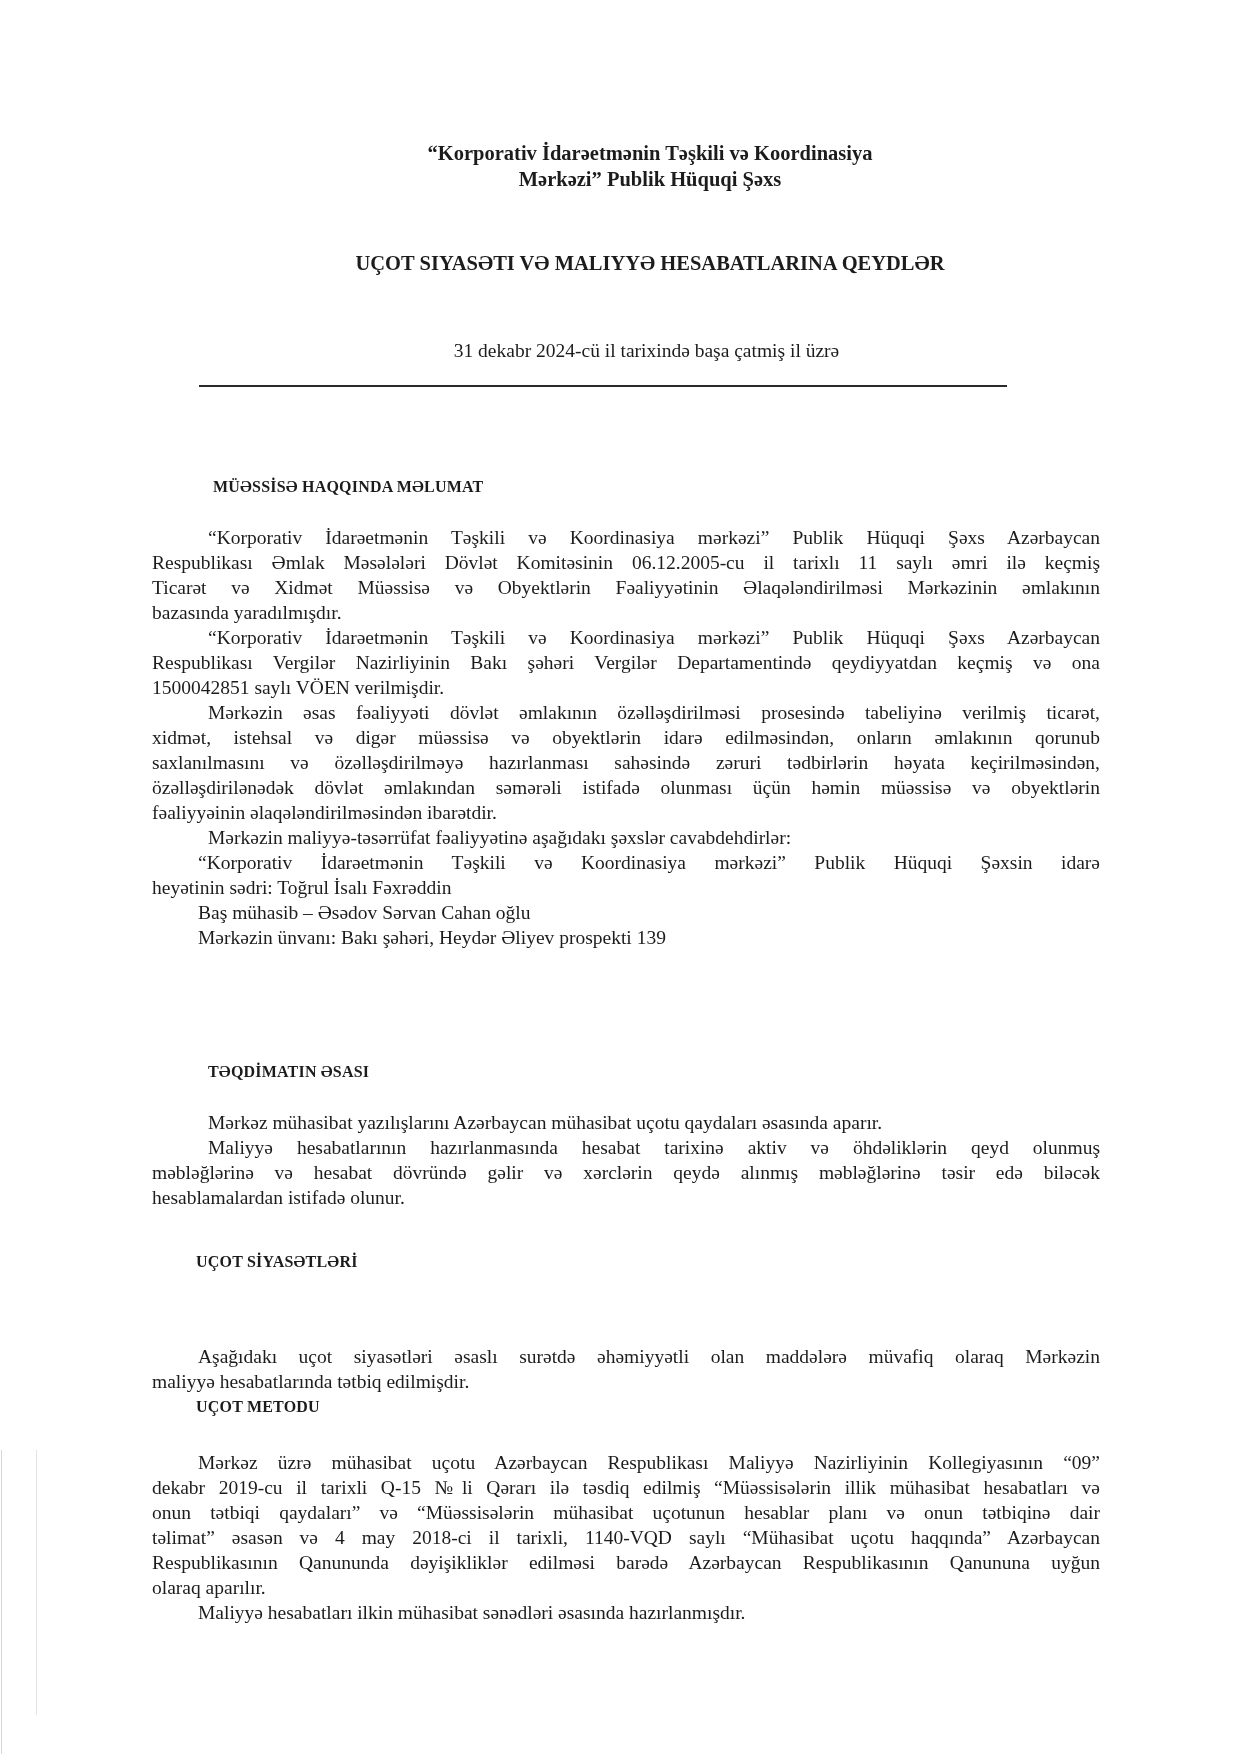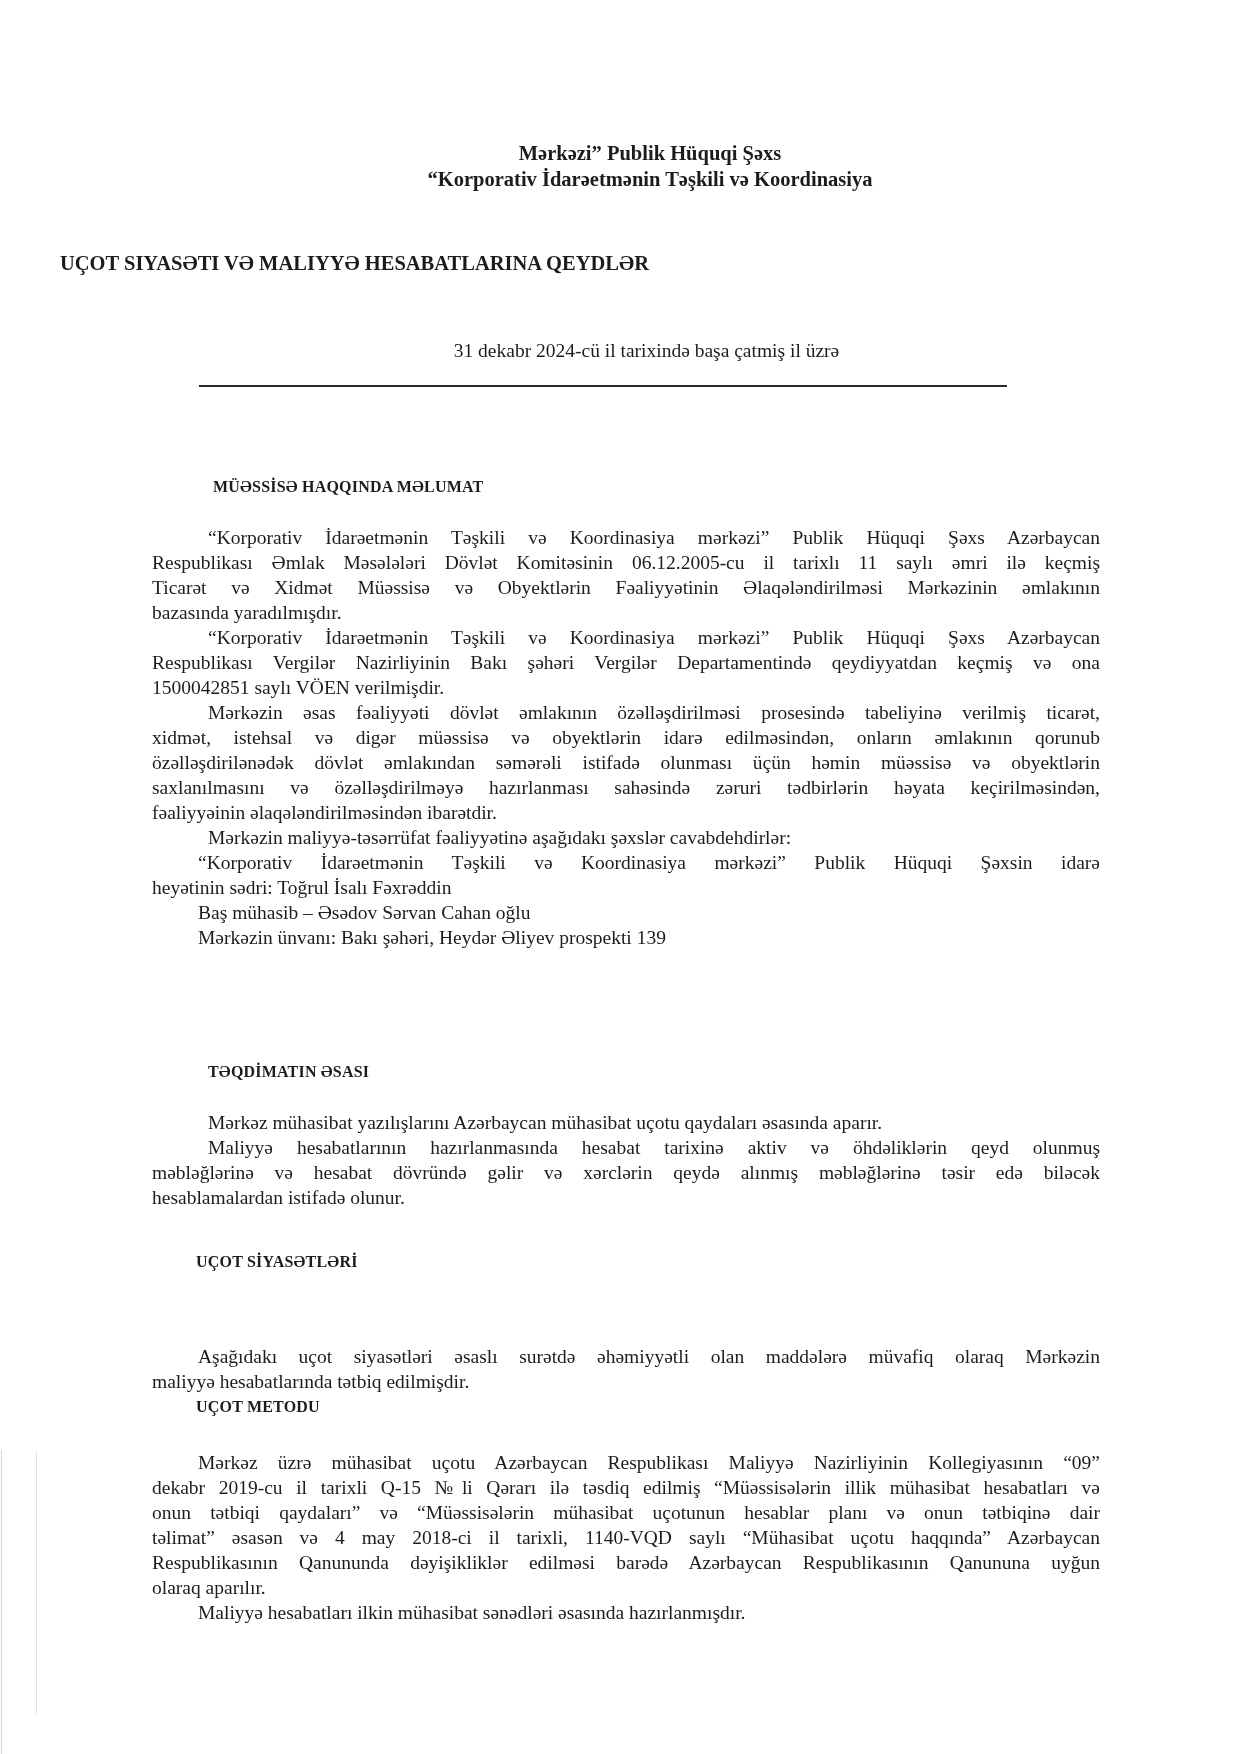--- a/index.html
+++ b/index.html
@@ -5,62 +5,62 @@
   html, body { margin: 0; padding: 0; background: #ffffff; }
   body { width: 1240px; height: 1754px; position: relative; overflow: hidden;
          font-family: "Liberation Serif", "DejaVu Serif", serif; color: #1c1c1c; }
   .page { position: absolute; left: 0; top: 0; width: 1240px; height: 1754px; background: #fff; }
   .scan-edge { position: absolute; left: 1px; top: 1450px; width: 1px; height: 304px; background: #d6d6d6; }
   .scan-edge2 { position: absolute; left: 36px; top: 1450px; width: 1px; height: 265px; background: #e4e4e4; }
 
   .org-title { position: absolute; left: 0; width: 1240px; text-align: center; top: 140px;
                font-weight: bold; font-size: 20.5px; line-height: 26px; }
   .org-title div { padding-left: 60px; }
-  .doc-title { position: absolute; left: 0; width: 1240px; top: 252px; text-align: left;
+  .doc-title { position: absolute; left: 0; width: 1240px; top: 252px; text-align: center;
                font-weight: bold; font-size: 20.5px; padding-left: 60px; box-sizing: border-box; }
   .doc-period { position: absolute; left: 0; width: 1240px; top: 340px; text-align: center;
                 font-size: 19.5px; padding-left: 53px; box-sizing: border-box; }
   .rule { position: absolute; left: 199px; top: 385px; width: 808px; height: 2px; background: #2a2a2a; }
 
   .h { position: absolute; font-weight: bold; font-size: 16px; letter-spacing: 0.2px; }
   .body { position: absolute; left: 152px; width: 948px; font-size: 19.5px; line-height: 25px; text-align: justify; }
   .body p { margin: 0; }
   .ind { text-indent: 56px; }
   .ind2 { text-indent: 46px; }
   .jl { text-align-last: justify; }
 </style>
 </head>
 <body>
 
 <div class="page">
   <div class="scan-edge"></div>
   <div class="scan-edge2"></div>
 
   <div class="org-title">
+    <div>“Korporativ İdarəetmənin Təşkili və Koordinasiya</div>
     <div>Mərkəzi” Publik Hüquqi Şəxs</div>
-    <div>“Korporativ İdarəetmənin Təşkili və Koordinasiya</div>
   </div>
 
   <div class="doc-title">UÇOT SIYASƏTI VƏ MALIYYƏ HESABATLARINA QEYDLƏR</div>
   <div class="doc-period">31 dekabr 2024-cü il tarixində başa çatmiş il üzrə</div>
   <div class="rule"></div>
 
   <div class="h" style="left:213px; top:478px;">MÜƏSSİSƏ HAQQINDA MƏLUMAT</div>
   <div class="body" style="top:525px;">
     <p class="ind jl">“Korporativ İdarəetmənin Təşkili və Koordinasiya mərkəzi” Publik Hüquqi Şəxs Azərbaycan</p>
     <p class="jl">Respublikası Əmlak Məsələləri Dövlət Komitəsinin 06.12.2005-cu il tarixlı 11 saylı əmri ilə keçmiş</p>
     <p class="jl">Ticarət və Xidmət Müəssisə və Obyektlərin Fəaliyyətinin Əlaqələndirilməsi Mərkəzinin əmlakının</p>
     <p>bazasında yaradılmışdır.</p>
     <p class="ind jl">“Korporativ İdarəetmənin Təşkili və Koordinasiya mərkəzi” Publik Hüquqi Şəxs Azərbaycan</p>
     <p class="jl">Respublikası Vergilər Nazirliyinin Bakı şəhəri Vergilər Departamentində qeydiyyatdan keçmiş və ona</p>
     <p>1500042851 saylı VÖEN verilmişdir.</p>
     <p class="ind jl">Mərkəzin əsas fəaliyyəti dövlət əmlakının özəlləşdirilməsi prosesində tabeliyinə verilmiş ticarət,</p>
     <p class="jl">xidmət, istehsal və digər müəssisə və obyektlərin idarə edilməsindən, onların əmlakının qorunub</p>
+    <p class="jl">saxlanılmasını və özəlləşdirilməyə hazırlanması sahəsində zəruri tədbirlərin həyata keçirilməsindən,</p>
     <p class="jl">özəlləşdirilənədək dövlət əmlakından səmərəli istifadə olunması üçün həmin müəssisə və obyektlərin</p>
-    <p class="jl">saxlanılmasını və özəlləşdirilməyə hazırlanması sahəsində zəruri tədbirlərin həyata keçirilməsindən,</p>
     <p>fəaliyyəinin əlaqələndirilməsindən ibarətdir.</p>
     <p class="ind">Mərkəzin maliyyə-təsərrüfat fəaliyyətinə aşağıdakı şəxslər cavabdehdirlər:</p>
     <p class="ind2 jl">“Korporativ İdarəetmənin Təşkili və Koordinasiya mərkəzi” Publik Hüquqi Şəxsin idarə</p>
     <p>heyətinin sədri: Toğrul İsalı Fəxrəddin</p>
     <p class="ind2">Baş mühasib – Əsədov Sərvan Cahan oğlu</p>
     <p class="ind2">Mərkəzin ünvanı: Bakı şəhəri, Heydər Əliyev prospekti 139</p>
   </div>
 
   <div class="h" style="left:208px; top:1063px;">TƏQDİMATIN ƏSASI</div>
   <div class="body" style="top:1110px;">

